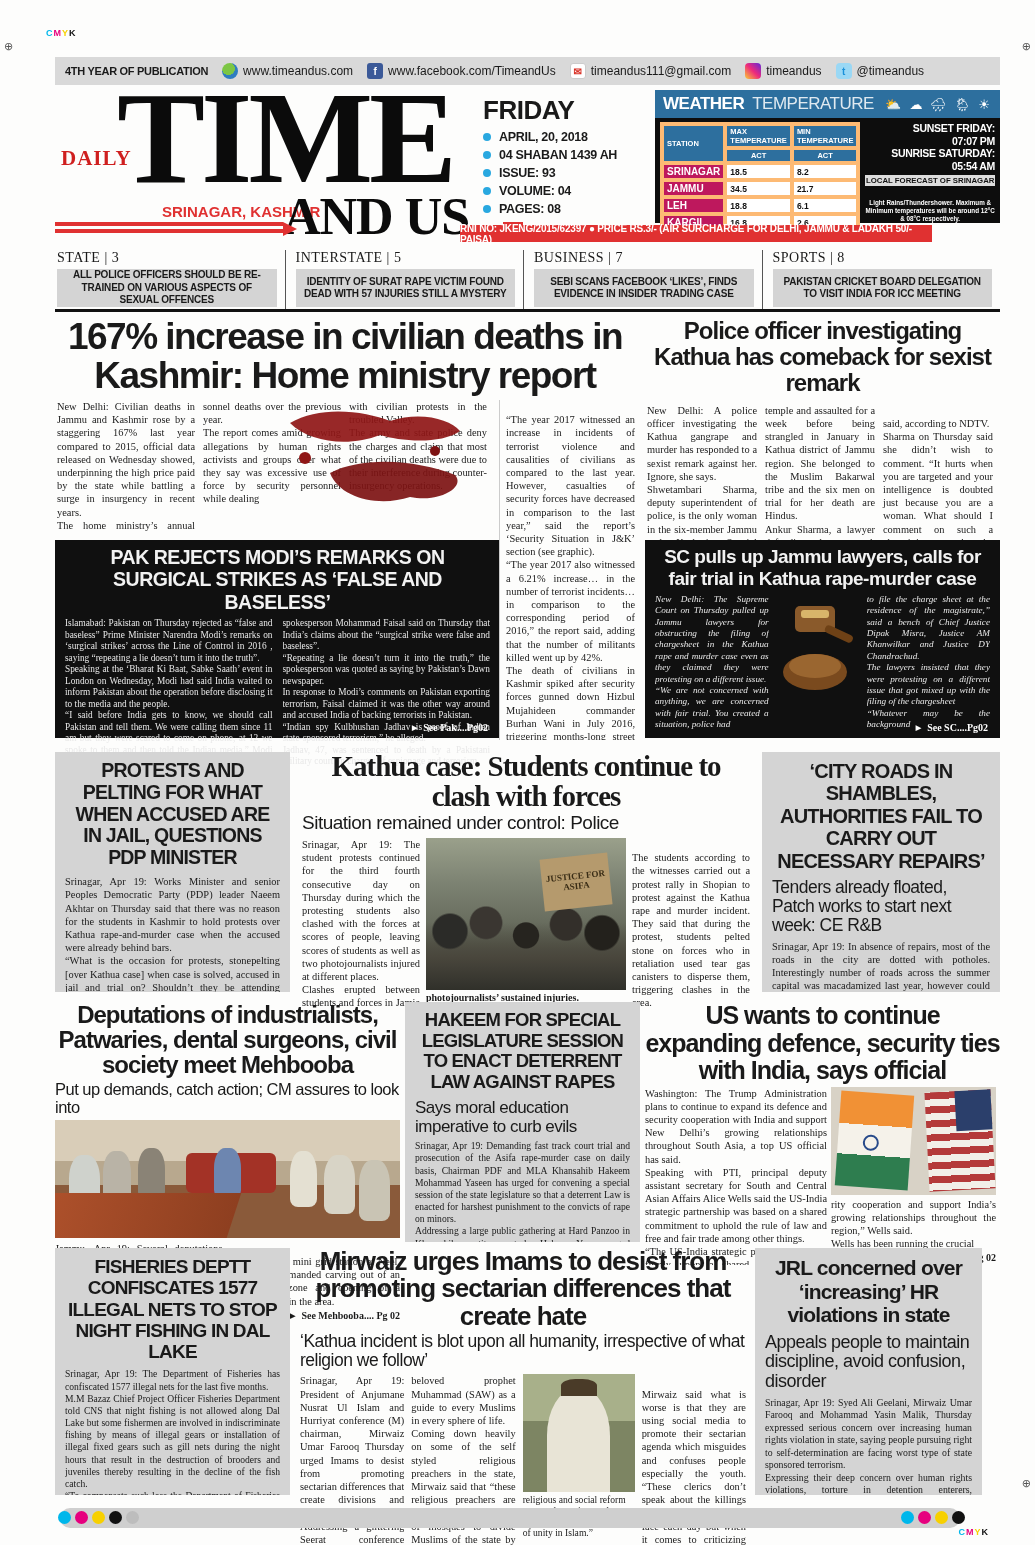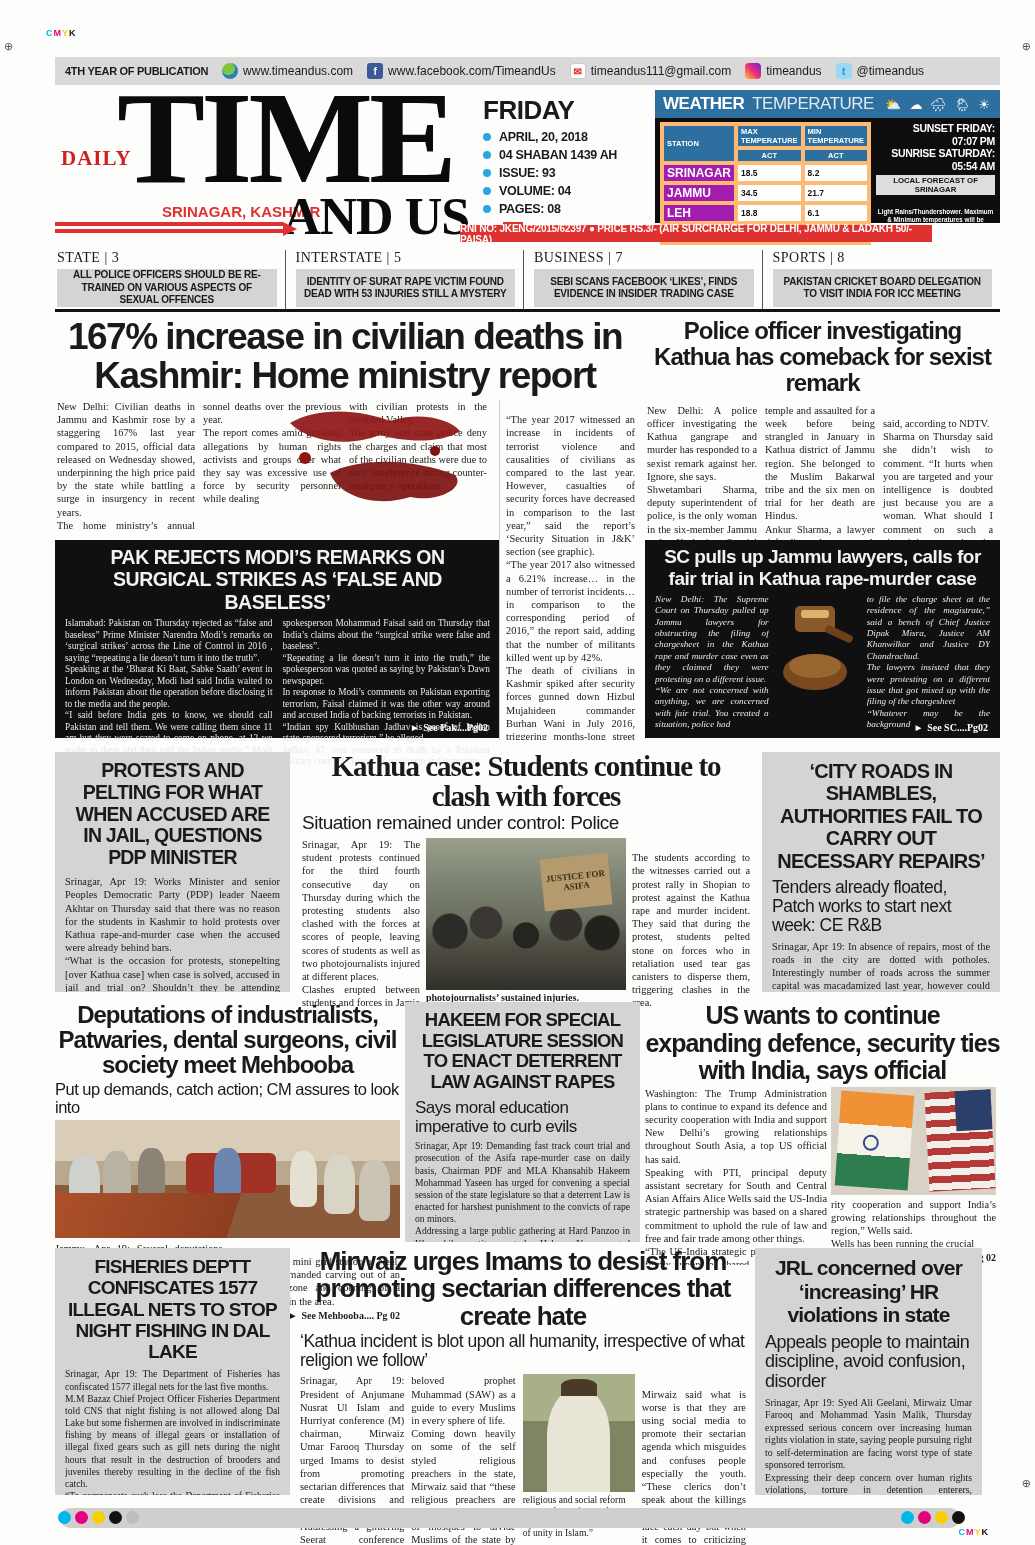--- a/index.html
+++ b/index.html
@@ -43,21 +43,21 @@
   .weather { position:absolute; left:600px; top:0; width:345px; height:133px; background:#0d0d0d; font-family:"Liberation Sans",sans-serif; }
   .weather .whead { height:28px; background:#2d6f9e; color:#fff; display:flex; align-items:center; padding:0 8px; gap:8px; }
   .weather .whead .b { font-weight:bold; font-size:17px; letter-spacing:-0.5px; }
   .weather .whead .l { font-weight:normal; font-size:17px; letter-spacing:-0.5px; opacity:.85; }
   .weather .wicons { margin-left:auto; font-size:13px; letter-spacing:2px; }
   .wbody { display:flex; padding:4px 5px; gap:5px; }
   table.wt { border-collapse:collapse; width:200px; font-size:7.5px; color:#fff; }
   table.wt th, table.wt td { border:4px solid #fdba74; padding:1px 3px; text-align:left; font-weight:bold; }
   table.wt th { background:#2d6f9e; }
   table.wt td { background:#fff; color:#111; font-size:8.5px; }
-  table.wt td.st { background:#a21caf; color:#fff; font-size:12px; }
+  table.wt td.st { background:#be185d; color:#fff; font-size:10px; }
   .wright { width:130px; color:#fff; text-align:right; }
   .wright .sun { font-weight:bold; font-size:10.5px; line-height:1.2; letter-spacing:-0.3px; }
   .wright .fct { background:#ddd; color:#111; font-weight:bold; font-size:7.8px; margin:3px 0 13px; text-align:center; padding:1px 0; }
   .wright .ftx { font-size:6.3px; line-height:1.25; text-align:center; font-weight:bold; }
 
   .rni { position:absolute; left:405px; top:135px; width:472px; height:17px; background:#e03131; color:#fff; font-family:"Liberation Sans",sans-serif; font-weight:bold; font-size:10px; display:flex; align-items:center; justify-content:center; letter-spacing:-0.2px; }
 
   
   .teasers { position:absolute; top:250px; left:0; width:945px; height:62px; display:flex; border-bottom:3px solid #111; }
   .teaser { flex:1; padding:0 8px 4px 2px; }
@@ -278,21 +278,21 @@
       <div class="rni">RNI NO: JKENG/2015/62397  ●  PRICE RS.3/- (AIR SURCHARGE FOR DELHI, JAMMU &amp; LADAKH 50/- PAISA)</div>
     </div>
 
     <div class="teasers">
       <div class="teaser">
           <div class="sec">STATE | 3</div>
           <div class="tbox">ALL POLICE OFFICERS SHOULD BE RE-TRAINED ON VARIOUS ASPECTS OF SEXUAL OFFENCES</div>
         </div>
       <div class="teaser">
           <div class="sec">INTERSTATE | 5</div>
-          <div class="tbox">IDENTITY OF SURAT RAPE VICTIM FOUND DEAD WITH 53 INJURIES STILL A MYSTERY</div>
+          <div class="tbox">IDENTITY OF SURAT RAPE VICTIM FOUND DEAD WITH 57 INJURIES STILL A MYSTERY</div>
         </div>
       <div class="teaser">
           <div class="sec">BUSINESS | 7</div>
           <div class="tbox">SEBI SCANS FACEBOOK ‘LIKES’, FINDS EVIDENCE IN INSIDER TRADING CASE</div>
         </div>
       <div class="teaser">
           <div class="sec">SPORTS | 8</div>
           <div class="tbox">PAKISTAN CRICKET BOARD DELEGATION TO VISIT INDIA FOR ICC MEETING</div>
         </div>
     </div>

